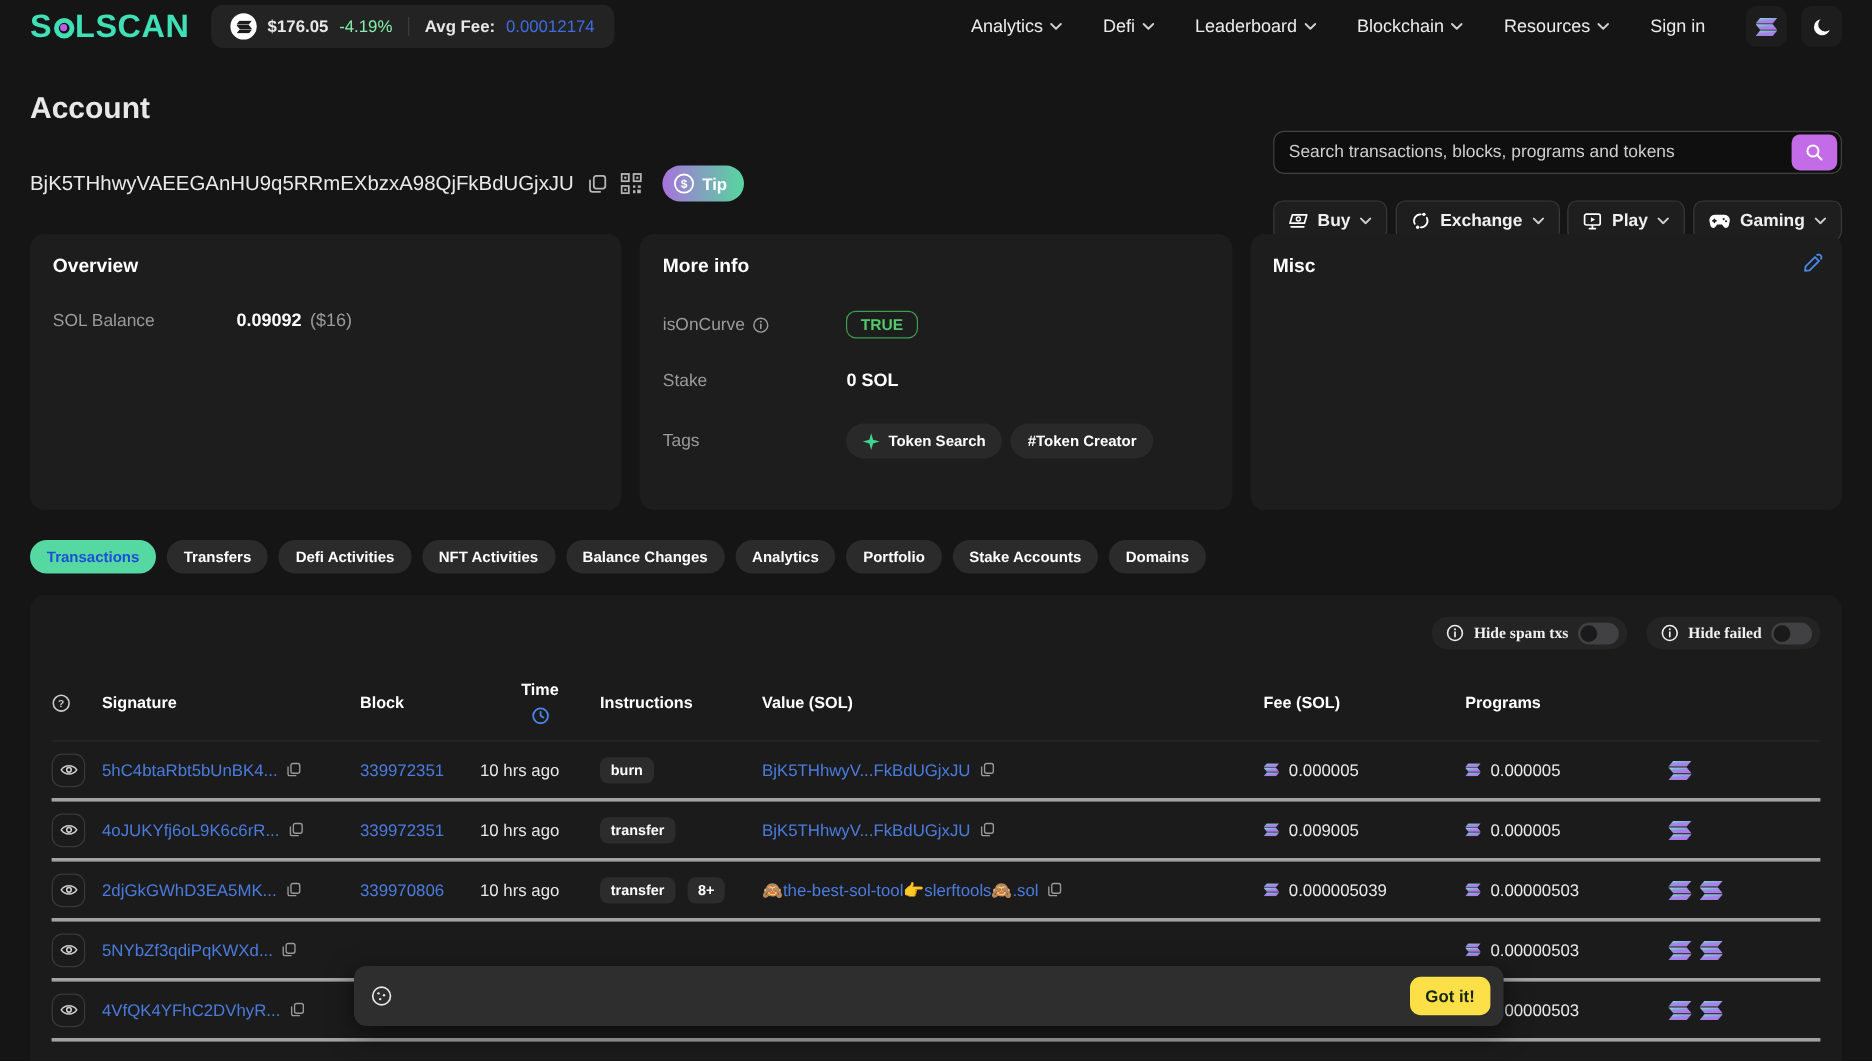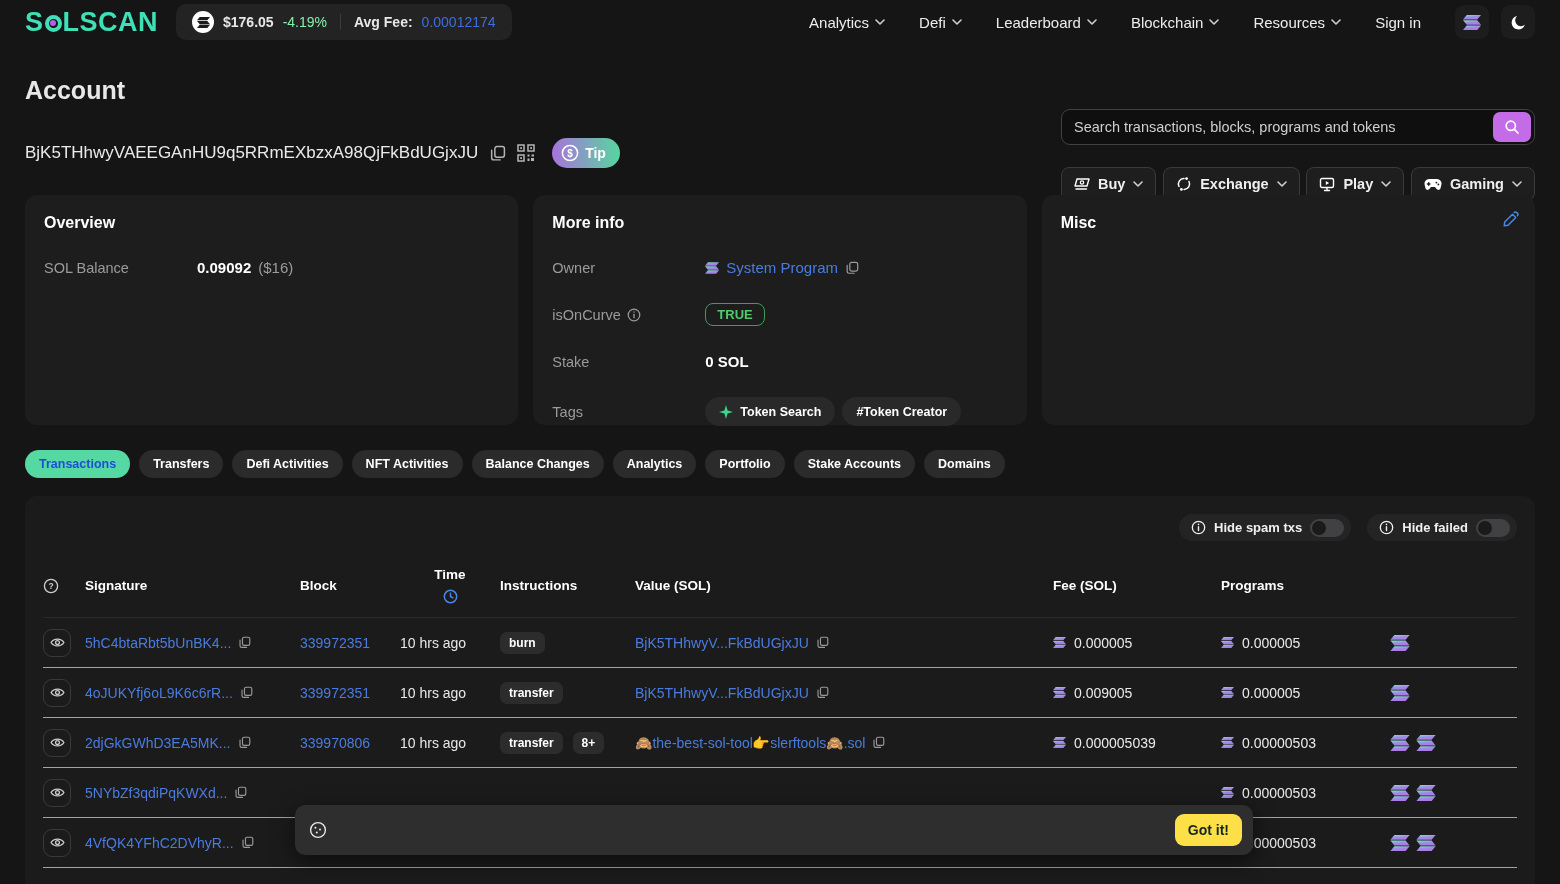--- a/index.html
+++ b/index.html
@@ -64,27 +64,27 @@
   .edit-btn { position:absolute; top:16px; right:16px; background:none; border:none; color:#4a86e8; cursor:pointer; }
 
   
   .tabs { margin-top:25px; display:flex; gap:9px; }
   .tab { height:28px; padding:0 14px; border-radius:15px; background:#2b2b2c; color:#fff; font-weight:700; font-size:12.5px; display:flex; align-items:center; border:none; cursor:pointer; font-family:"Liberation Sans",sans-serif; }
   .tab.active { background:#56d8a2; color:#1d4ed8; }
 
   
   .table-card { margin-top:18px; background:#1b1b1c; border-radius:12px; padding:18px; height:420px; }
   .filters { display:flex; justify-content:flex-end; gap:16px; }
-  .filter-pill { display:flex; align-items:center; gap:8px; background:#242425; border-radius:15px; height:27px; padding:0 7px 0 12px; font-weight:700; font-size:13px; color:#f0f0f0; cursor:pointer; }
+  .filter-pill { display:flex; align-items:center; gap:8px; background:#242425; border-radius:15px; height:27px; padding:0 7px 0 12px; font-weight:700; font-size:13px; color:#f0f0f0; cursor:pointer;font-family:Liberation Serif, serif; }
   .switch { width:34px; height:18px; border-radius:9px; background:#414143; position:relative; }
   .switch::after { content:""; position:absolute; left:2px; top:2px; width:14px; height:14px; border-radius:50%; background:#1a1a1b; }
   .trow { display:grid; grid-template-columns:42px 215px 100px 100px 135px 418px 168px 169px 1fr; align-items:center; }
   .thead { margin-top:26px; padding-bottom:13px; border-bottom:1px solid #2a2a2b; font-weight:700; font-size:13.5px; color:#fff; }
   .th-time { display:flex; align-items:center; gap:7px;flex-direction:column; }
-  .tr { height:50px; border-bottom:1px solid #a3a3a3; font-size:14px; }
+  .tr { height:50px; border-bottom:3px solid #a3a3a3; font-size:14px; }
   .eye-btn { width:28px; height:28px; border:1px solid #39393a; border-radius:9px; background:transparent; display:flex; align-items:center; justify-content:center; color:#cfcfcf; cursor:pointer; }
   .sig-cell, .by-cell { display:flex; align-items:center; gap:7px; min-width:0; }
   .sig-cell .link, .by-cell .link { white-space:nowrap; overflow:hidden; text-overflow:ellipsis; }
   .badge { display:inline-block; background:#2c2c2d; border-radius:7px; padding:4px 9px; font-weight:700; font-size:12px; color:#fff; }
   .badge + .badge { margin-left:6px; }
   .num-cell { display:flex; align-items:center; gap:8px; color:#eaeaea; }
   .prog-cell { display:flex; align-items:center; gap:6px; }
   .copy-sm { color:#9a9a9a; }
 
   
@@ -352,34 +352,20 @@
           <div class="kv-val">
             <span class="bold">0.09092</span>
             <span class="dim">($16)</span>
           </div>
         </div>
       </div>
 
       <div class="card">
         <div class="card-title">More info</div>
         <div class="kv">
-          <div class="kv-label">Owner</div>
-          <div class="kv-val">
-            <svg class="sol" width="14" height="12">
-                <use href="#sol-g"></use>
-              </svg>
-            <a class="link">System Program</a>
-            <button class="icon-btn copy-sm">
-              <svg width="14" height="14">
-                  <use href="#copy-i"></use>
-                </svg>
-            </button>
-          </div>
-        </div>
-        <div class="kv">
           <div class="kv-label">
             <span>isOnCurve</span>
             <svg width="14" height="14">
                 <use href="#info-i"></use>
               </svg>
           </div>
           <div class="kv-val">
             <span class="true-badge">TRUE</span>
           </div>
         </div>

